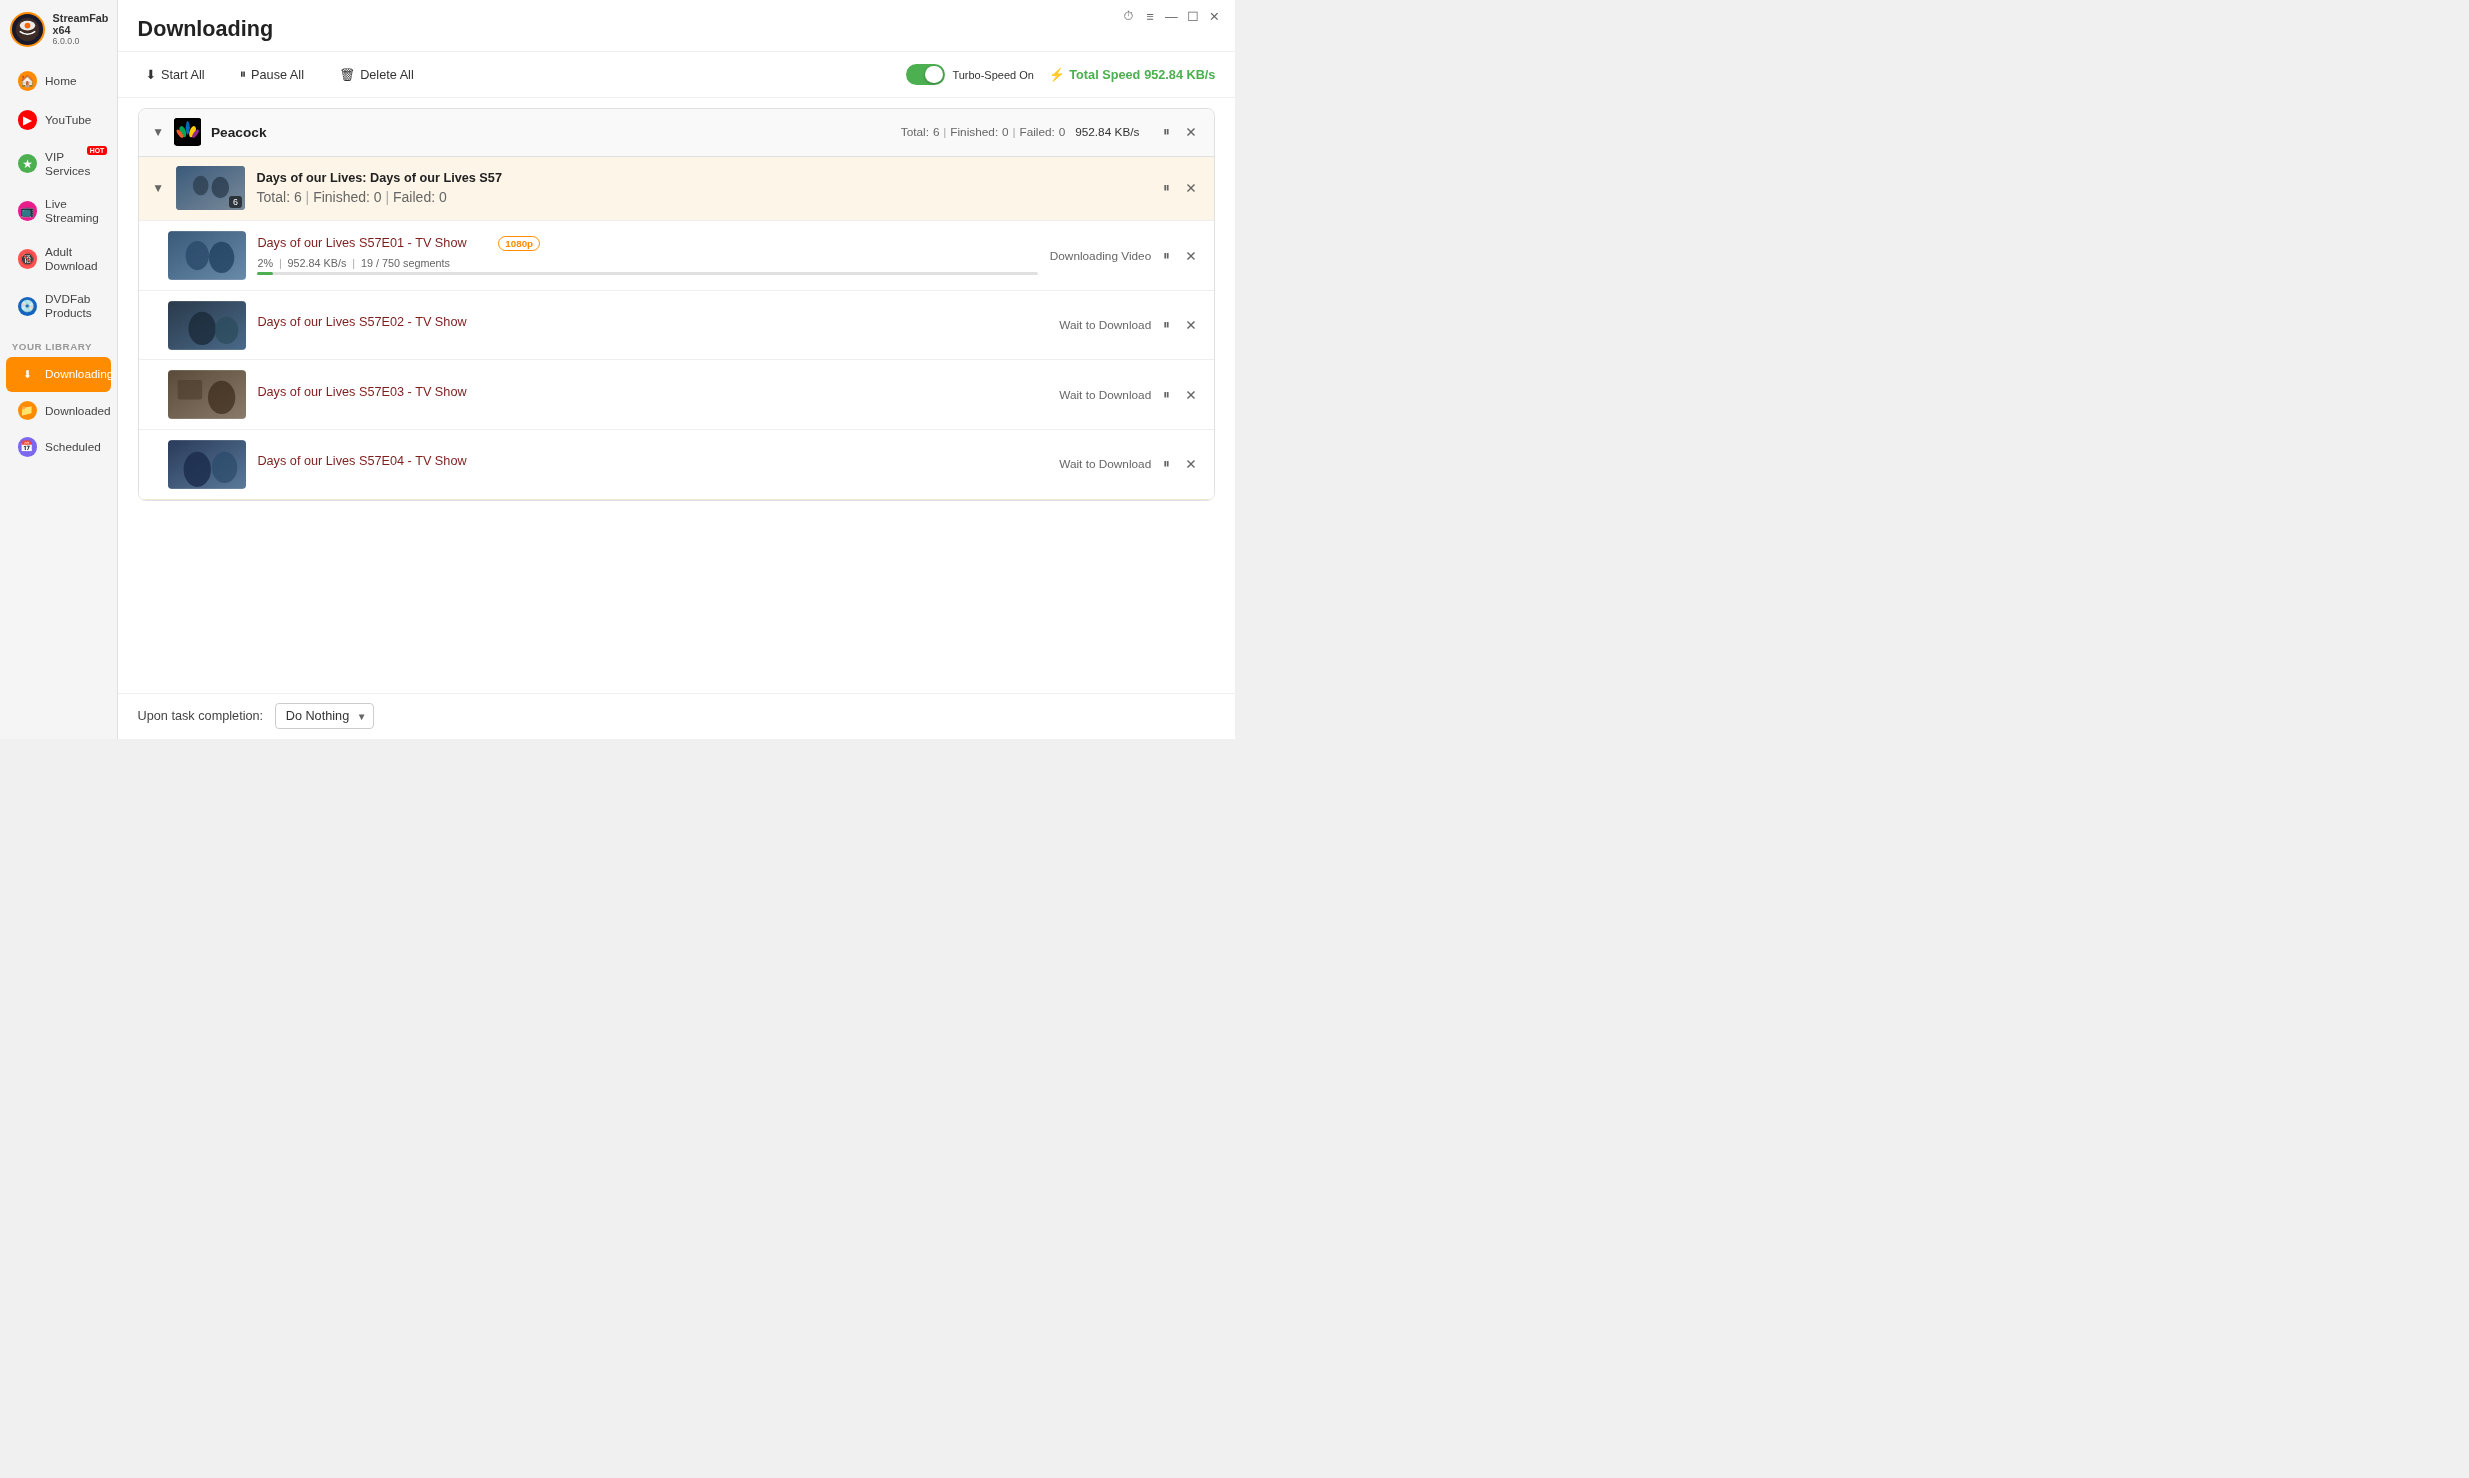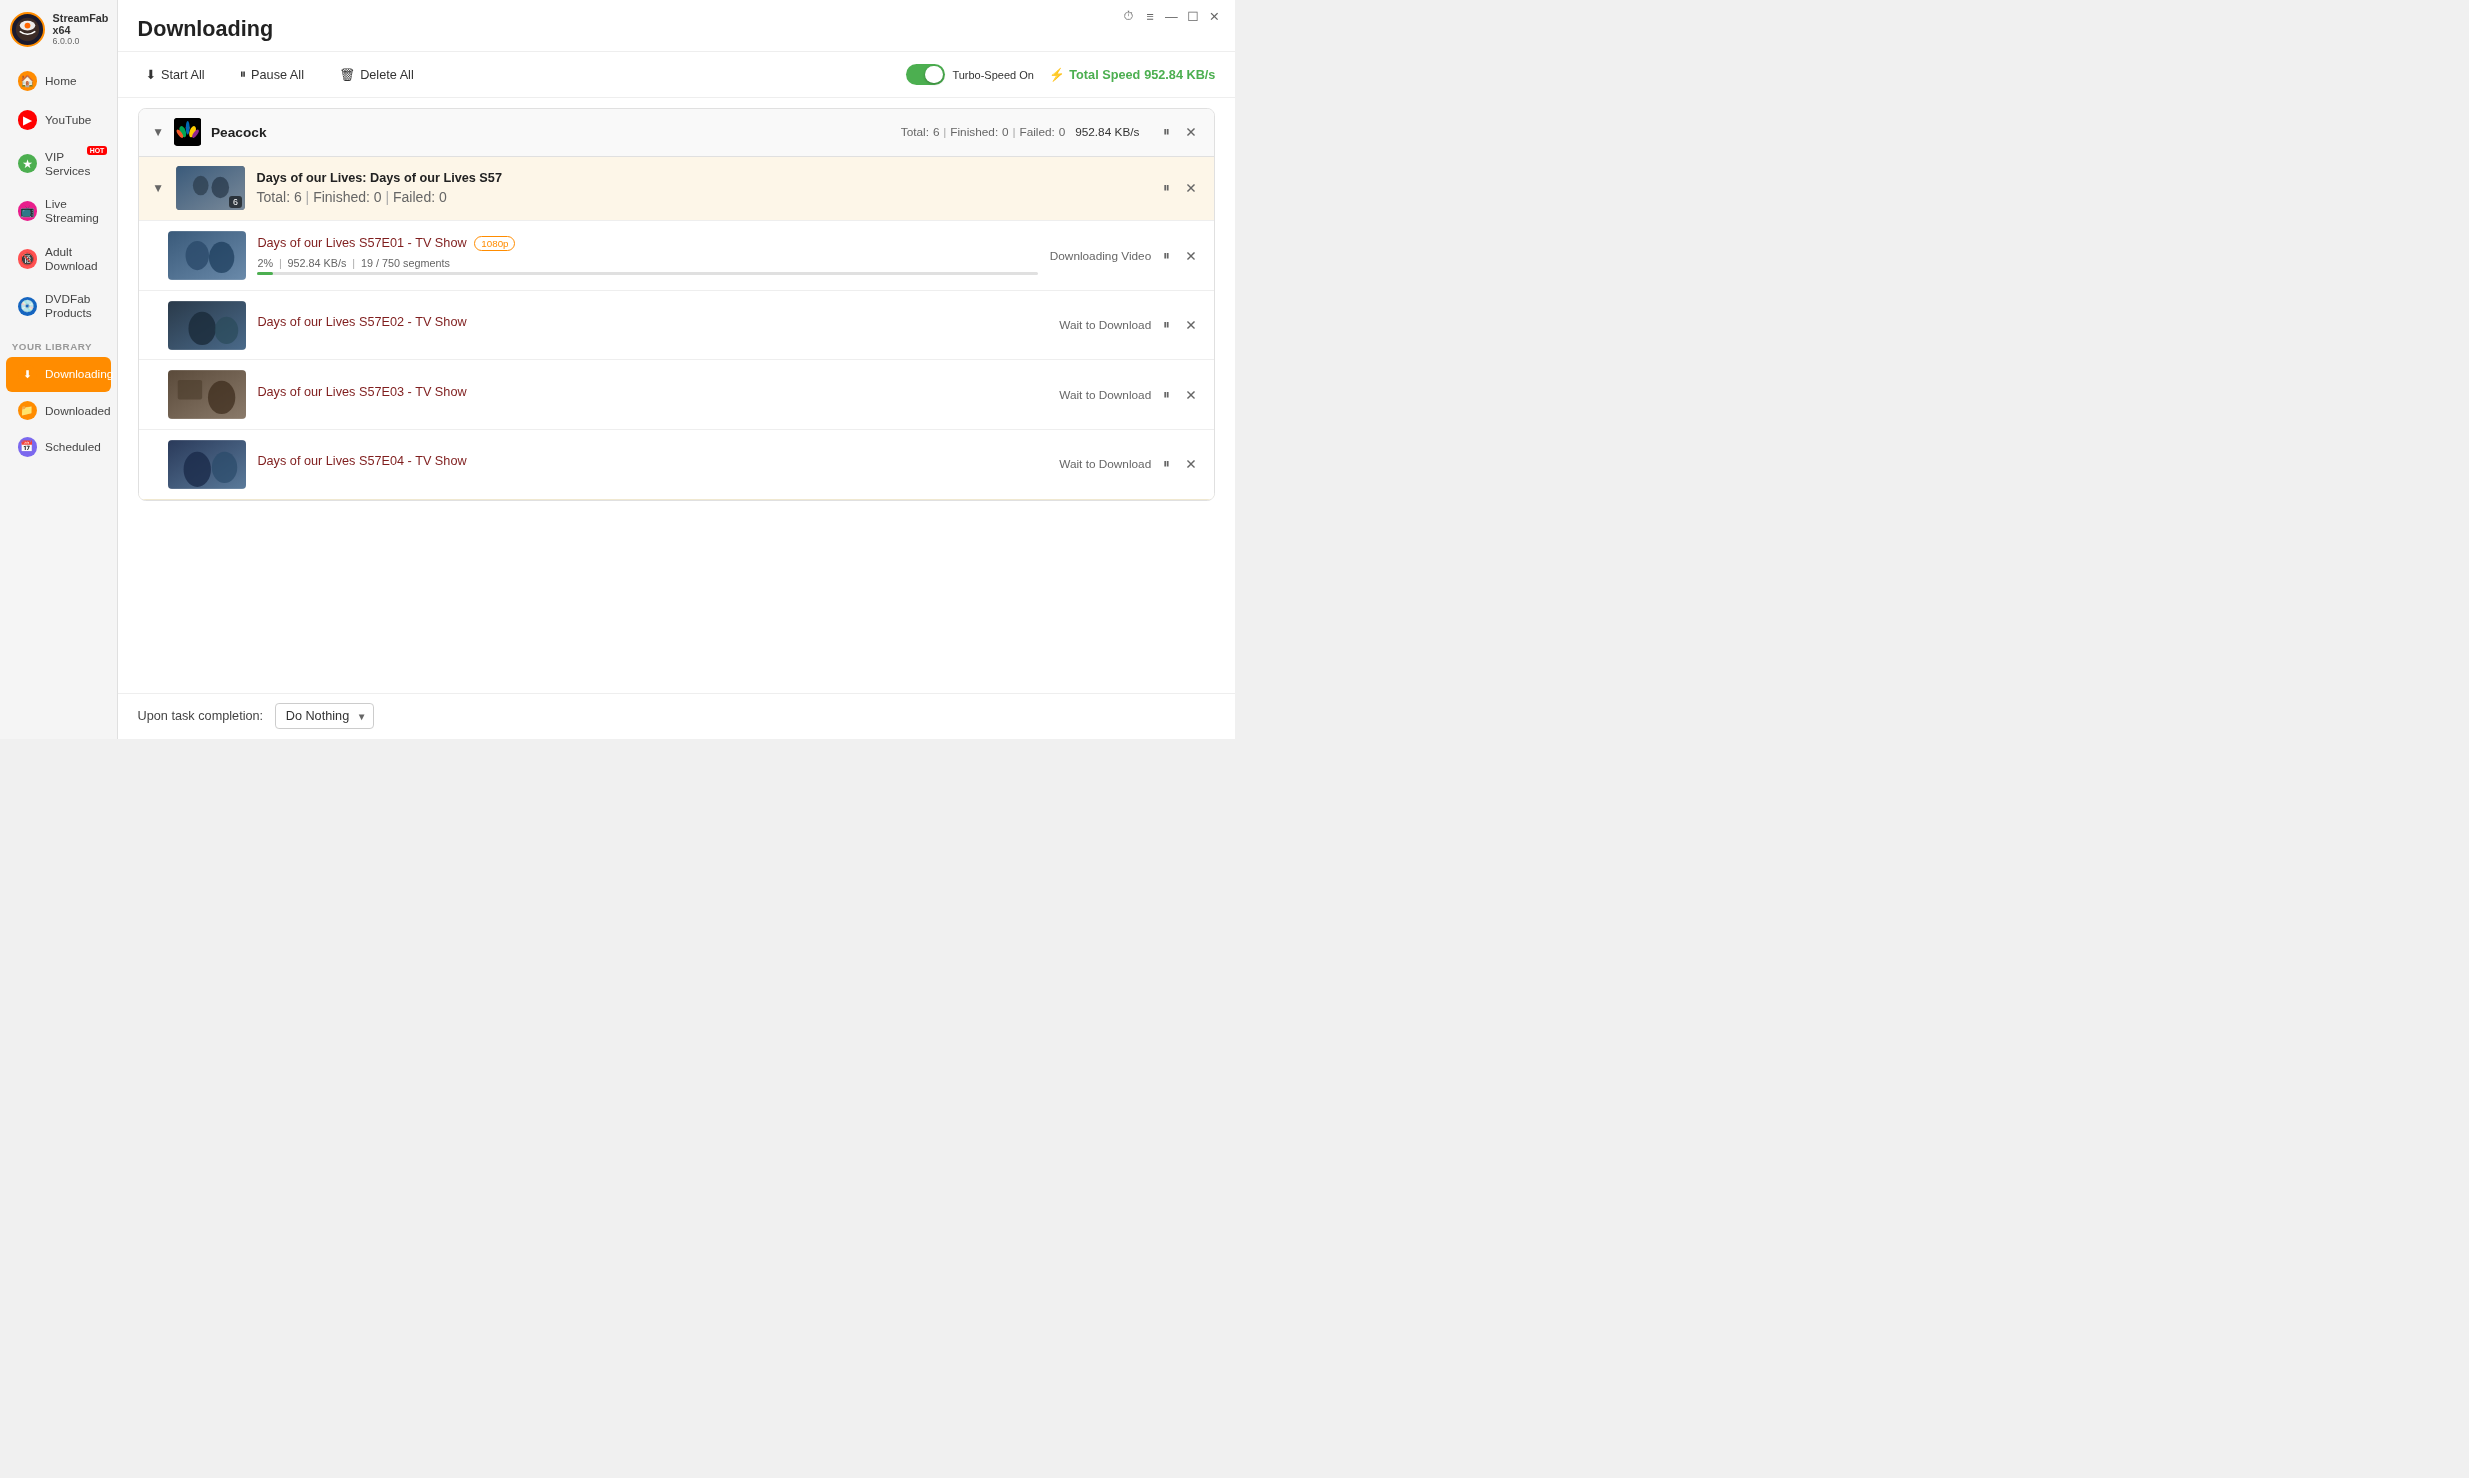--- a/index.html
+++ b/index.html
@@ -389,21 +389,22 @@
       font-weight: 500;
       color: #7f1d1d;
     }
 
     .quality-badge {
       border: 1px solid #ff8c00;
       color: #ff8c00;
       font-size: 9.8px;
       padding: 1px 5.9px;
       border-radius: 9.8px;
-      font-weight: 400;
+      font-weight: 700;
+      margin-left: 24px;
     }
 
     .episode-progress-row {
       font-size: 10.8px;
       color: #666;
       display: flex;
       align-items: center;
       gap: 5.9px;
       margin-bottom: 3.9px;
     }

